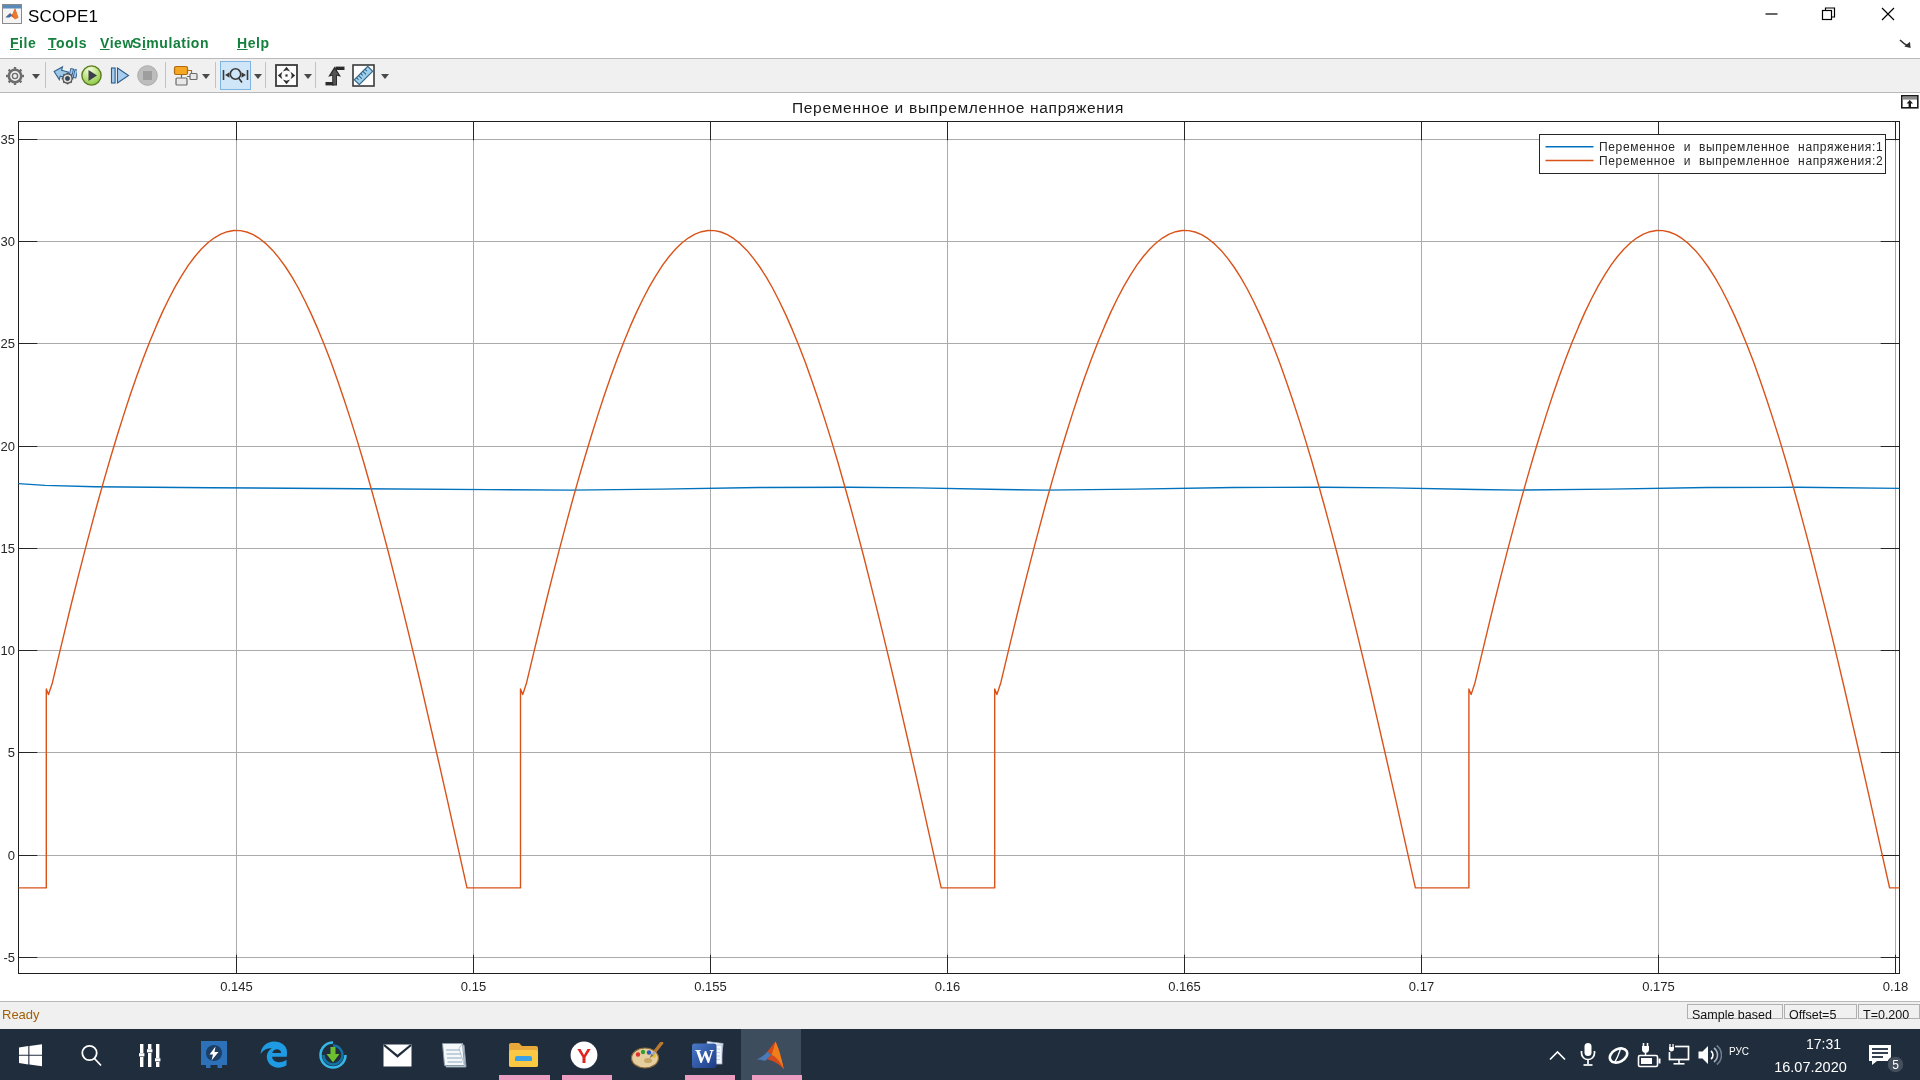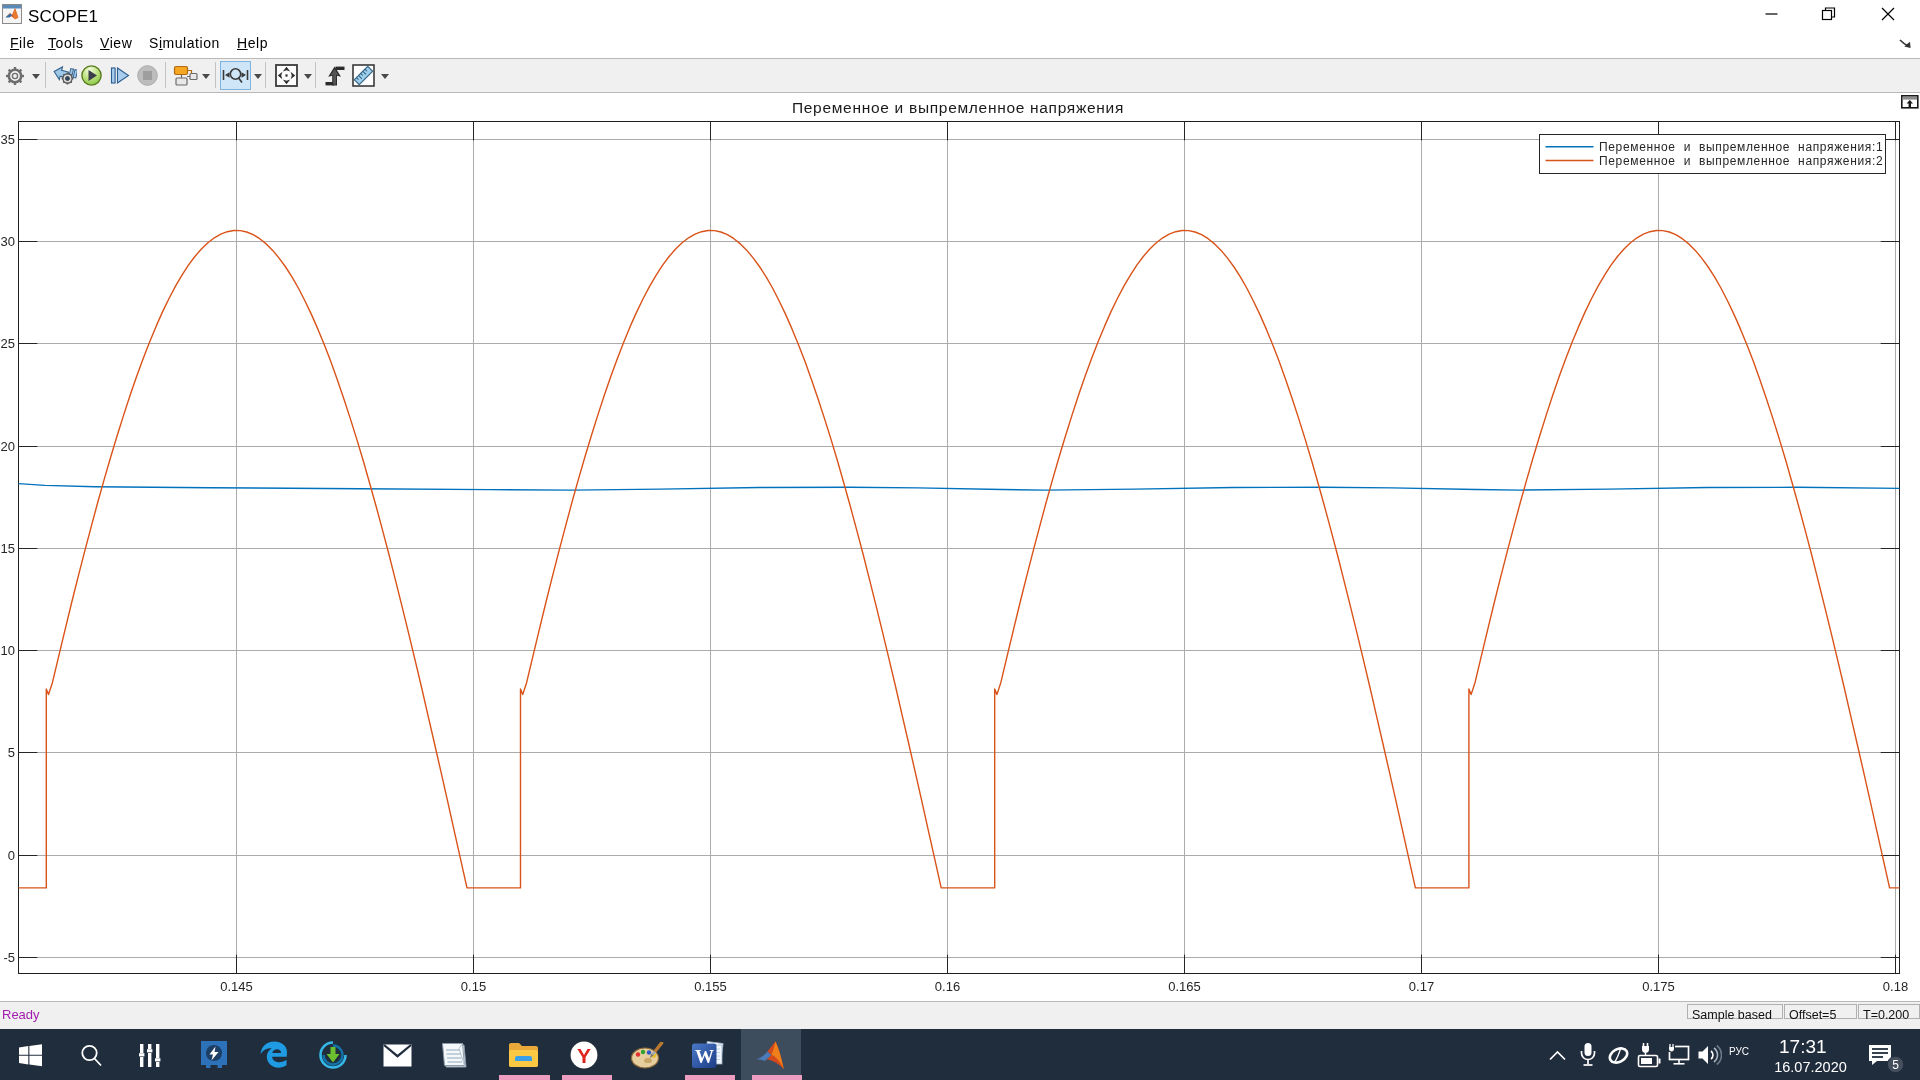--- a/index.html
+++ b/index.html
@@ -1,26 +1,26 @@
 <!DOCTYPE html>
 <html><head>
 <meta charset="utf-8">
 <style>
 * { margin:0; padding:0; box-sizing:border-box; }
 html,body { width:1920px; height:1080px; overflow:hidden; font-family:"Liberation Sans",sans-serif; background:#fff; }
 .abs { position:absolute; }
 #titlebar { position:absolute; left:0; top:0; width:1920px; height:28px; background:#fff; }
 #titletext { position:absolute; left:28px; top:7px; font-size:17px; letter-spacing:0.2px; color:#000; }
 #menubar { position:absolute; left:0; top:28px; width:1920px; height:30px; background:#fff; }
-.menuitem { position:absolute; top:35px; font-size:14px; letter-spacing:0.55px; color:#000000; }
+.menuitem { position:absolute; top:35px; font-size:14px; letter-spacing:0.55px; color:#15803d;font-weight:bold; }
 #toolbar { position:absolute; left:0; top:58px; width:1920px; height:35px; background:#f0f0f0; border-top:1px solid #b9b9b9; border-bottom:1px solid #b9b9b9; }
 .tsep { position:absolute; top:4px; width:1px; height:26px; background:#c3c3c3; }
 .drop { position:absolute; width:0; height:0; border-left:4.5px solid transparent; border-right:4.5px solid transparent; border-top:5px solid #4a4a4a; }
 #figure { position:absolute; left:0; top:93px; width:1920px; height:908px; background:#fff; }
-#statusbar { position:absolute; left:0; top:1001px; width:1920px; height:28px; background:#f0f0f0; border-top:1px solid #b9b9b9; font-size:13px; color:#a21caf;padding-left:12px; }
+#statusbar { position:absolute; left:0; top:1001px; width:1920px; height:28px; background:#f0f0f0; border-top:1px solid #b9b9b9; font-size:13px; color:#a16207;padding-left:12px; }
 .scell { position:absolute; top:1004px; height:15px; border:1px solid #b0b0b0; font-size:12.5px; color:#111; padding-left:4px; padding-top:3px; }
 #taskbar { position:absolute; left:0; top:1029px; width:1920px; height:51px; background:#202d3c; }
 .pink { position:absolute; top:1075px; height:5px; background:#ec9dc0; }
 #mlhl { position:absolute; left:741px; top:1029px; width:60px; height:51px; background:rgba(140,160,180,0.28); }
 .traytxt { position:absolute; color:#fff; }
 svg.icon { position:absolute; }
 #chartwrap { position:absolute; left:0; top:0; width:1920px; height:1080px;border-radius:14px; }
 </style>
 </head>
 <body>
@@ -118,21 +118,21 @@
   <line x1="5.5" y1="14" x2="17.5" y2="14" stroke="#000" stroke-width="1.2"></line>
   <rect x="62.5" y="10.5" width="9" height="9" fill="none" stroke="#000" stroke-width="1.2"></rect>
   <path d="M65.5 10.5 v-2.5 h9 v9 h-2.5" fill="none" stroke="#000" stroke-width="1.2"></path>
   <path d="M122 8 L134 20 M134 8 L122 20" stroke="#000" stroke-width="1.2"></path>
 </svg>
 
 <div id="menubar"></div>
 <div class="menuitem" style="left:10px"><u>F</u>ile</div>
 <div class="menuitem" style="left:48px"><u>T</u>ools</div>
 <div class="menuitem" style="left:100px"><u>V</u>iew</div>
-<div class="menuitem" style="left:149px">S<u>i</u>mulation</div>
+<div class="menuitem" style="left:132px">S<u>i</u>mulation</div>
 <div class="menuitem" style="left:237px"><u>H</u>elp</div>
 <svg class="icon" style="left:1899px;top:38px" width="18" height="14" viewBox="0 0 18 14">
   <path d="M1 2 C5 6 7 7 9 8" fill="none" stroke="#333" stroke-width="1.6"></path>
   <path d="M10.5 3.5 L12 9.5 L5.5 9 Z" fill="#333" transform="rotate(8 9 7)"></path>
 </svg>
 
 <div id="toolbar"></div>
 
 <svg class="icon" style="left:5px;top:66px" width="20" height="20" viewBox="0 0 20 20">
   <g fill="none" stroke="#6e6e6e" stroke-width="2.6">
@@ -387,21 +387,21 @@
   <path d="M3 2 V5 M6 2 V5" stroke="#fff" stroke-width="1.3"></path>
   <path d="M2 5 H7 V7 C7 8.4 6 9.5 4.5 9.5 C3 9.5 2 8.4 2 7 Z" fill="#fff"></path>
 </svg>
 <svg class="icon" style="left:1697px;top:1043px" width="25" height="24" viewBox="0 0 25 24">
   <path d="M1.5 8.5 H5.5 L11 3 V21 L5.5 15.5 H1.5 Z" fill="#fff"></path>
   <path d="M14 8 C15.3 9 16 10.3 16 12 C16 13.7 15.3 15 14 16" fill="none" stroke="#fff" stroke-width="1.6"></path>
   <path d="M17 5 C19.2 6.7 20.5 9.2 20.5 12 C20.5 14.8 19.2 17.3 17 19" fill="none" stroke="#aab4c0" stroke-width="1.6"></path>
   <path d="M19.8 2.5 C22.8 4.8 24.5 8.2 24.5 12 C24.5 15.8 22.8 19.2 19.8 21.5" fill="none" stroke="#707c8c" stroke-width="1.6"></path>
 </svg>
 <div class="traytxt" style="left:1729px;top:1046px;font-size:10px">РУС</div>
-<div class="traytxt" style="left:1779px;top:1036px;width:62px;text-align:left;font-size:19px">17:31</div>
+<div class="traytxt" style="left:1779px;top:1036px;width:62px;text-align:right;font-size:14px">17:31</div>
 <div class="traytxt" style="left:1774px;top:1059px;width:73px;text-align:center;font-size:14.5px">16.07.2020</div>
 <svg class="icon" style="left:1867px;top:1043px" width="40" height="32" viewBox="0 0 40 32">
   <path d="M2 2 H24 V18 H10 L5 22 V18 H2 Z" fill="#fff"></path>
   <g stroke="#202d3c" stroke-width="1.8">
     <line x1="5" y1="6" x2="21" y2="6"></line>
       <line x1="5" y1="10" x2="21" y2="10"></line>
       <line x1="5" y1="14" x2="16" y2="14"></line>
   </g>
   <circle cx="28.5" cy="21.5" r="8.2" fill="#444e5c" stroke="#202d3c" stroke-width="1"></circle>
   <text x="28.5" y="26" text-anchor="middle" font-size="12" fill="#fff">5</text>

